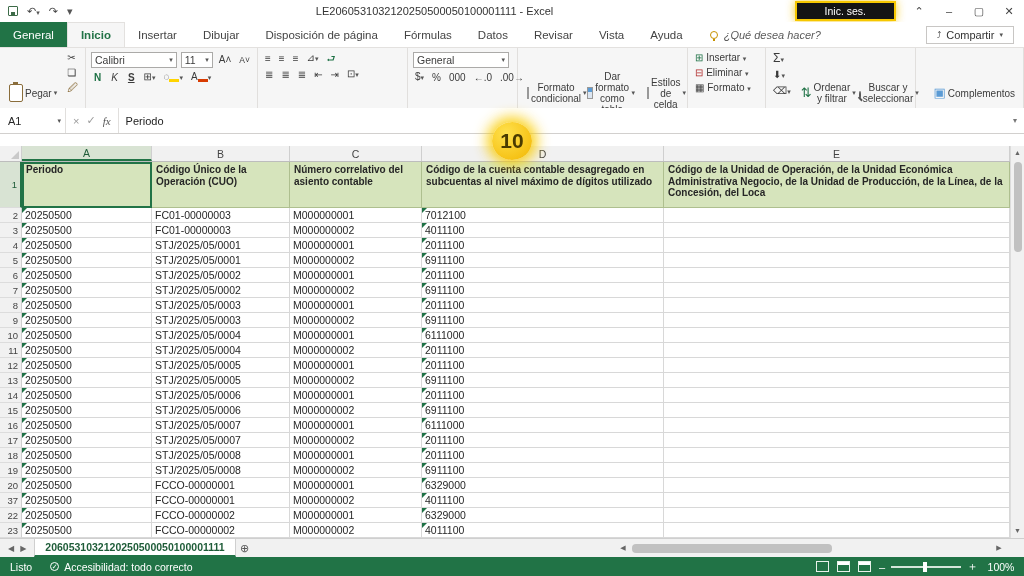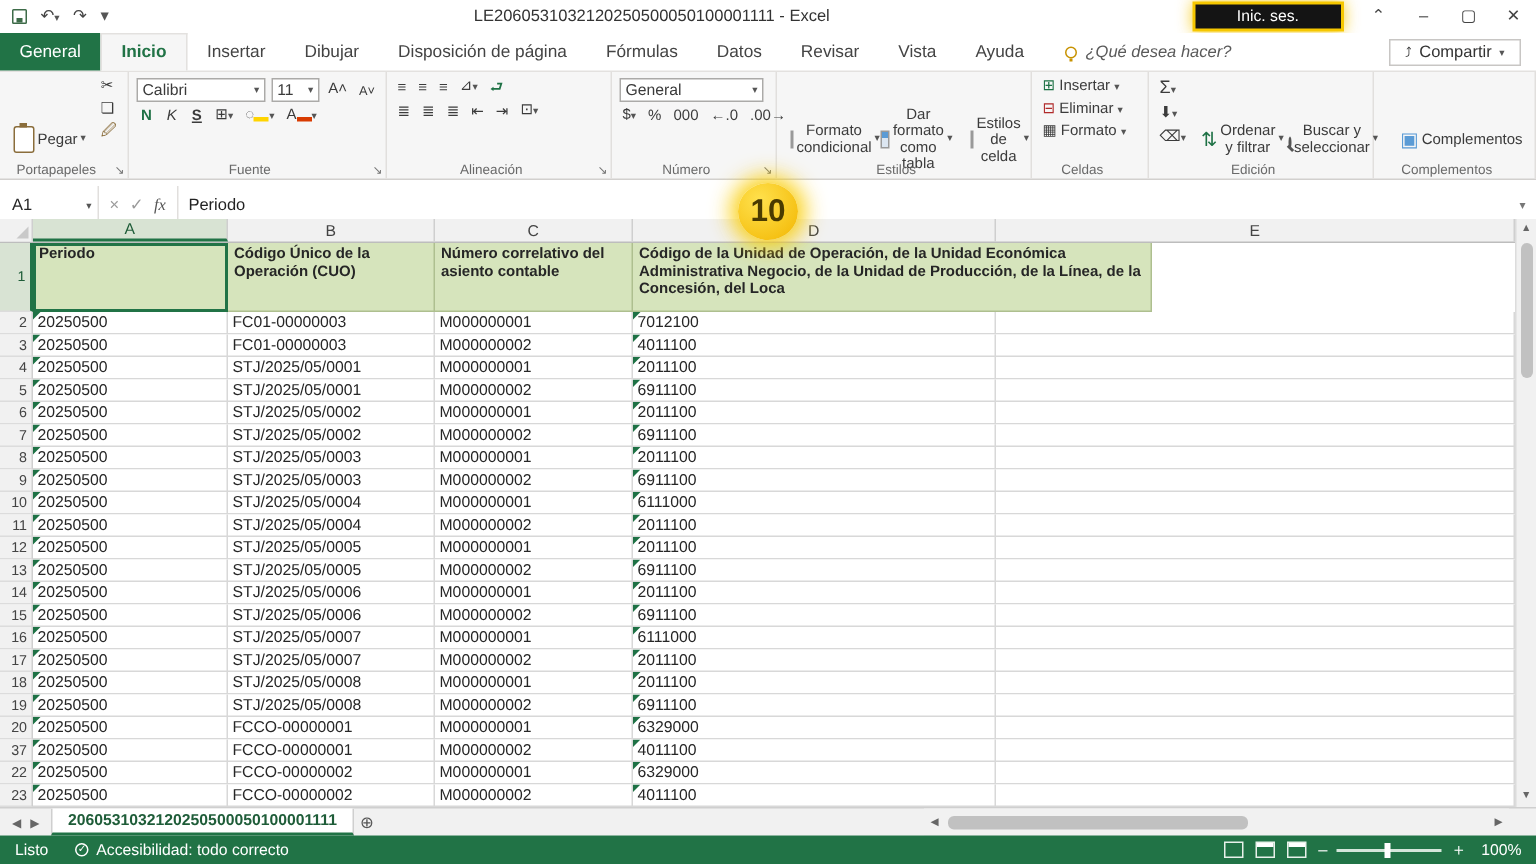--- a/index.html
+++ b/index.html
@@ -46,21 +46,21 @@
   .fmt-letter.un { text-decoration:underline; }
   .colorbar { display:inline-block; width:10px; height:3px; vertical-align:-2px; }
   .clip-icon { width:14px; height:18px; border:1.5px solid #8a6d3b; border-radius:2px; position:relative; background:#fff; }
   .clip-icon::before { content:""; position:absolute; top:-3px; left:3px; width:5px; height:3px; background:#8a6d3b; }
   .style-sq { width:14px; height:12px; border:1px solid #999; background:linear-gradient(135deg,#e8f0e0 0 50%, #c8dcf4 50% 100%); }
   .i-mag { width:8px; height:8px; border:1.5px solid #555; border-radius:50%; position:relative; display:inline-block; }
   .i-mag::after { content:""; position:absolute; width:5px; height:1.5px; background:#555; transform:rotate(45deg); bottom:-2px; right:-3px; }
   .sigma { font-size:12px; }
 
   
-  .formulabar { position:absolute; top:124px; left:0; right:0; height:26px; display:flex; align-items:stretch; background:#fff; border-bottom:1px solid #d2d0ce; font-size:11px; }
+  .formulabar { position:absolute; top:108px; left:0; right:0; height:26px; display:flex; align-items:stretch; background:#fff; border-bottom:1px solid #d2d0ce; font-size:11px; }
   .namebox { width:66px; display:flex; align-items:center; justify-content:space-between; padding:0 4px 0 8px; border-right:1px solid #e1dfdd; cursor:text; }
   .fbtns { display:flex; align-items:center; gap:7px; padding:0 7px; color:#9a9a9a; border-right:1px solid #e1dfdd; }
   .fbtns .fx { color:#555; font-style:italic; font-family:"Liberation Serif", serif; cursor:pointer; }
   .fcontent { flex:1; display:flex; align-items:center; padding-left:7px; color:#222; cursor:text; }
   .fexpand { width:18px; display:flex; align-items:center; justify-content:center; color:#777; font-size:8px; cursor:pointer; }
 
   
   .step-badge { position:absolute; top:122px; left:492px; width:40px; height:38px; border-radius:50%;
     background:radial-gradient(circle at 35% 30%, #ffe14d, #f2b600); display:flex; align-items:center; justify-content:center;
     font-size:21px; font-weight:bold; color:#4a3b00; z-index:50;
@@ -314,20 +314,21 @@
         <div class="colhead w2">C</div>
         <div class="colhead w3">D</div>
         <div class="colhead w4">E</div>
       </div>
     <div>
         <div class="grid-row header">
           <div class="row-num sel">1</div>
           <div class="hcell w0 selected">Periodo</div>
           <div class="hcell w1">Código Único de la Operación (CUO)</div>
           <div class="hcell w2">Número correlativo del asiento contable</div>
+          <div class="hcell w3">Código de la cuenta contable desagregado en subcuentas al nivel máximo de dígitos utilizado</div>
           <div class="hcell w4">Código de la Unidad de Operación, de la Unidad Económica Administrativa Negocio, de la Unidad de Producción, de la Línea, de la Concesión, del Loca</div>
         </div>
         <div class="grid-row">
           <div class="row-num">2</div>
           <div class="cell w0">
             <span class="err-tri"></span>
             <span>20250500</span>
           </div>
           <div class="cell w1">
             <span>FC01-00000003</span>

